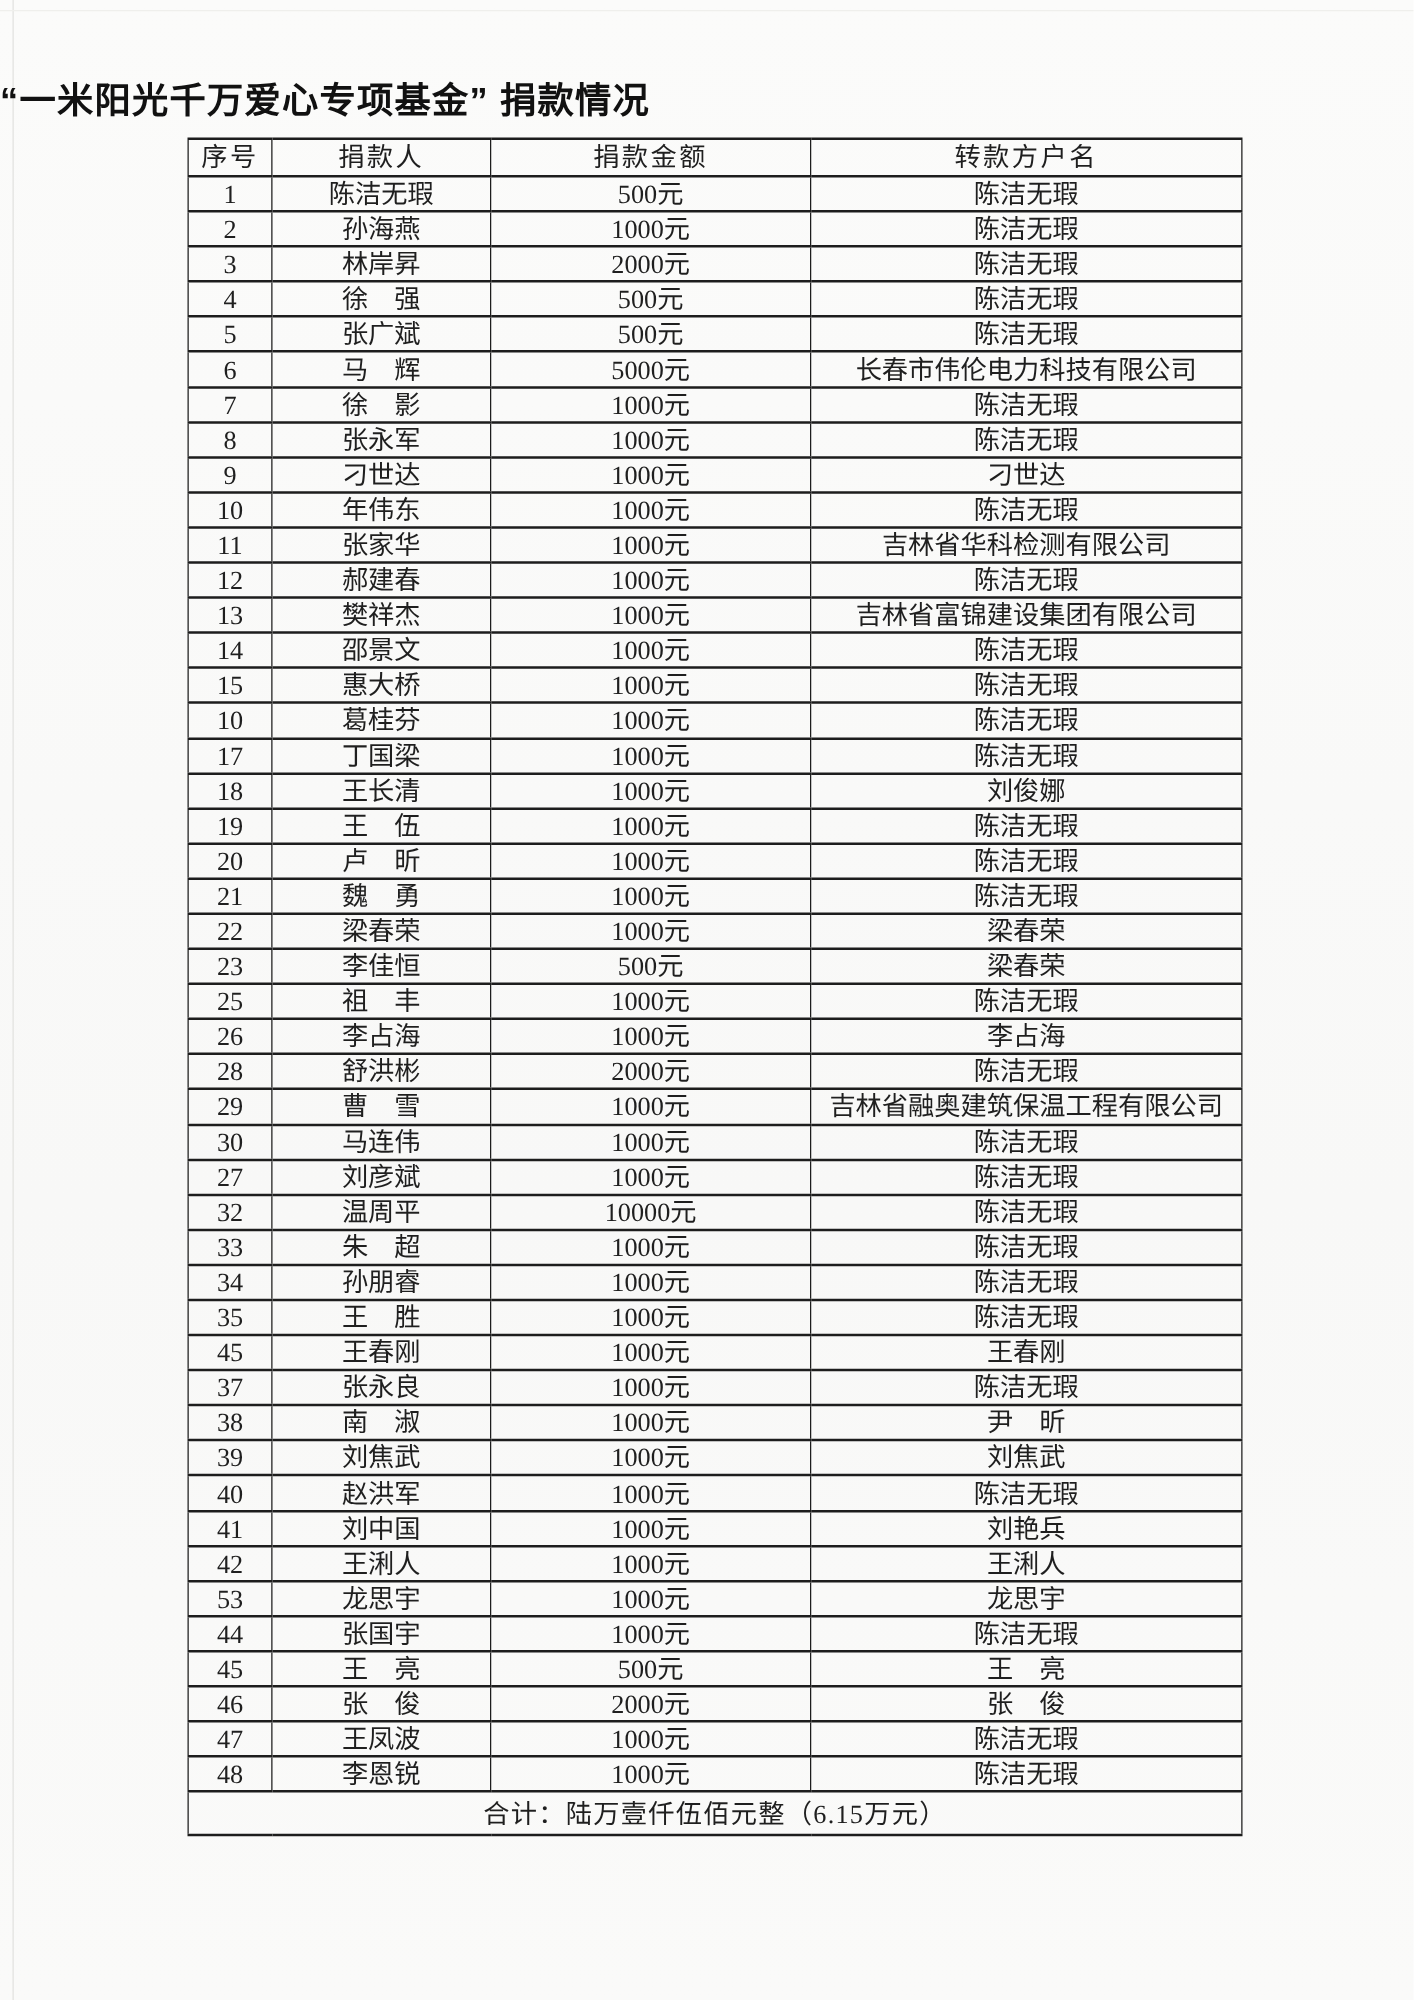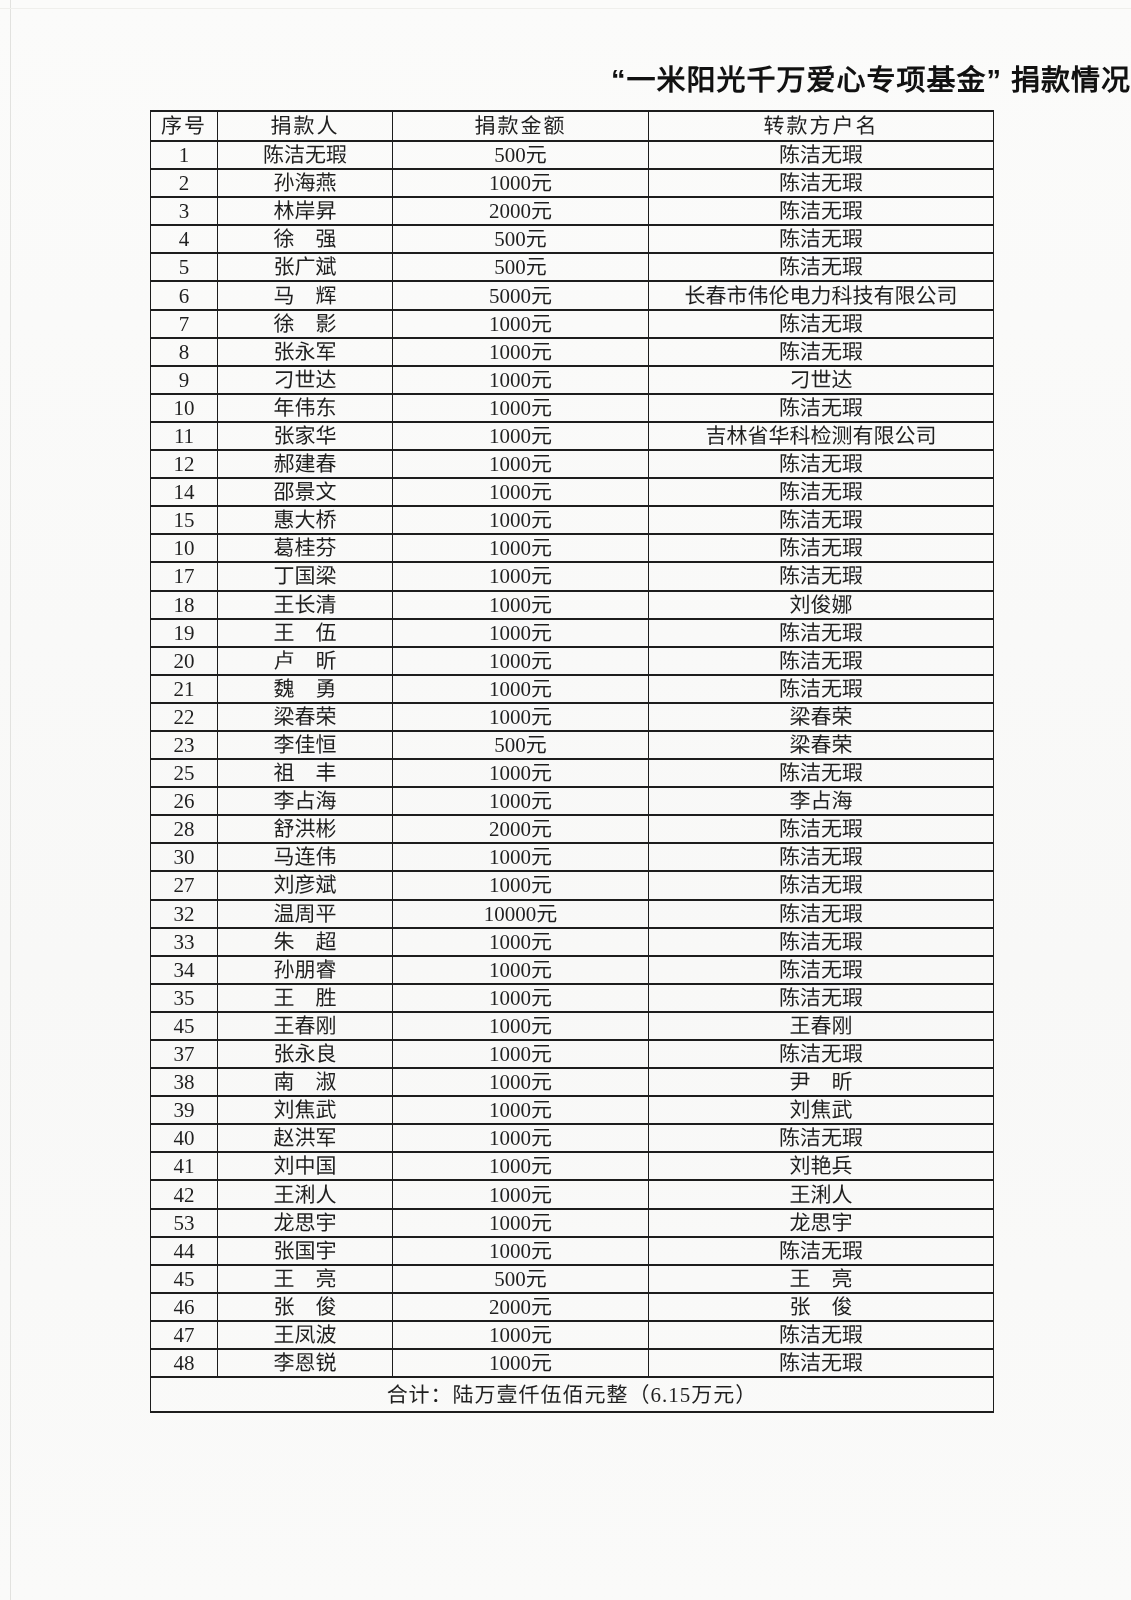--- a/index.html
+++ b/index.html
@@ -32,21 +32,21 @@
     width: 100%;
     height: 1px;
     background: #efefec;
   }
   .title {
     position: absolute;
     top: 56px;
     left: 0;
     width: 100%;
     margin: 0;
-    text-align: right;
+    text-align: left;
     font-family: "Liberation Sans", "DejaVu Sans", sans-serif;
     font-weight: 700;
     font-size: 29px;
     letter-spacing: 1px;
     color: #111111;
   }
   table.donation-table {
     position: absolute;
     top: 110px;
     left: 150px;
@@ -177,20 +177,26 @@
     <td>1000元</td>
     <td>吉林省华科检测有限公司</td>
   </tr>
         <tr>
     <td>12</td>
     <td>郝建春</td>
     <td>1000元</td>
     <td>陈洁无瑕</td>
   </tr>
         <tr>
+    <td>13</td>
+    <td>樊祥杰</td>
+    <td>1000元</td>
+    <td>吉林省富锦建设集团有限公司</td>
+  </tr>
+        <tr>
     <td>14</td>
     <td>邵景文</td>
     <td>1000元</td>
     <td>陈洁无瑕</td>
   </tr>
         <tr>
     <td>15</td>
     <td>惠大桥</td>
     <td>1000元</td>
     <td>陈洁无瑕</td>
@@ -253,20 +259,26 @@
     <td>26</td>
     <td>李占海</td>
     <td>1000元</td>
     <td>李占海</td>
   </tr>
         <tr>
     <td>28</td>
     <td>舒洪彬</td>
     <td>2000元</td>
     <td>陈洁无瑕</td>
+  </tr>
+        <tr>
+    <td>29</td>
+    <td>曹　雪</td>
+    <td>1000元</td>
+    <td>吉林省融奥建筑保温工程有限公司</td>
   </tr>
         <tr>
     <td>30</td>
     <td>马连伟</td>
     <td>1000元</td>
     <td>陈洁无瑕</td>
   </tr>
         <tr>
     <td>27</td>
     <td>刘彦斌</td>

